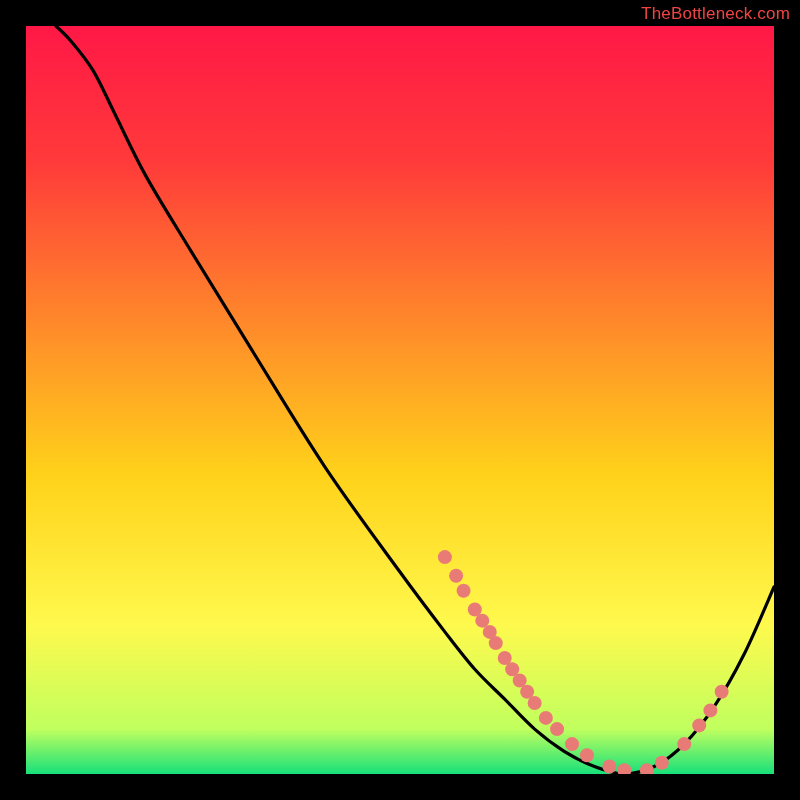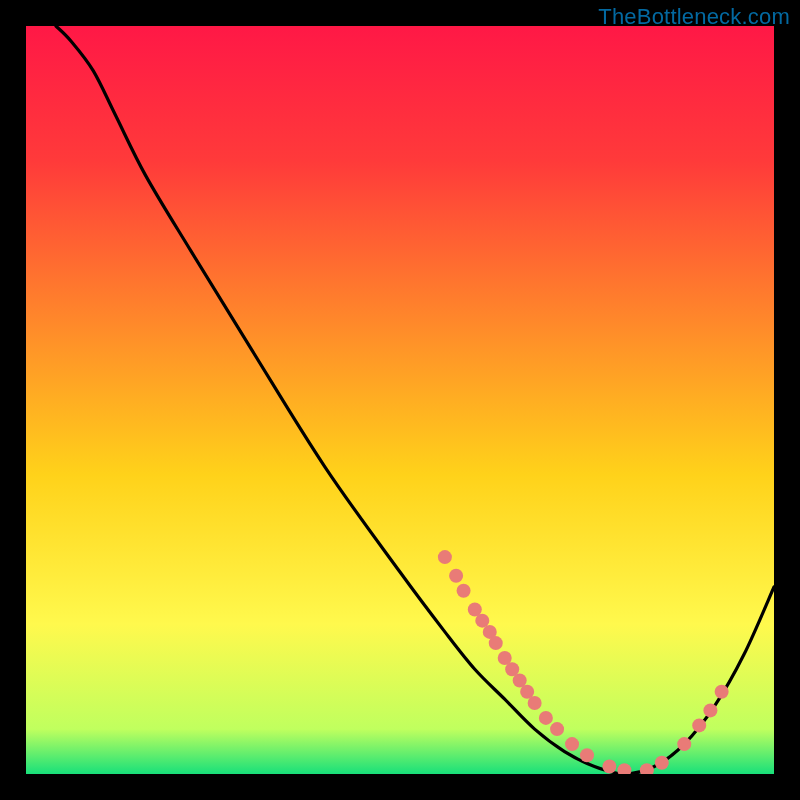--- a/index.html
+++ b/index.html
@@ -23,22 +23,22 @@
     position: absolute;
     left: 0;
     top: 0;
     width: 748px;
     height: 748px;
   }
   .watermark {
     position: absolute;
     top: 4px;
     right: 10px;
-    color: #0369a1;
-    font-size: 22px;
+    color: #ef4444;
+    font-size: 17px;
     font-weight: 500;
     letter-spacing: 0.2px;
   }
   svg { display: block; }
 </style>
 </head>
 <body>
 
 <div class="frame">
   <svg class="plot" viewBox="0 0 748 748">

